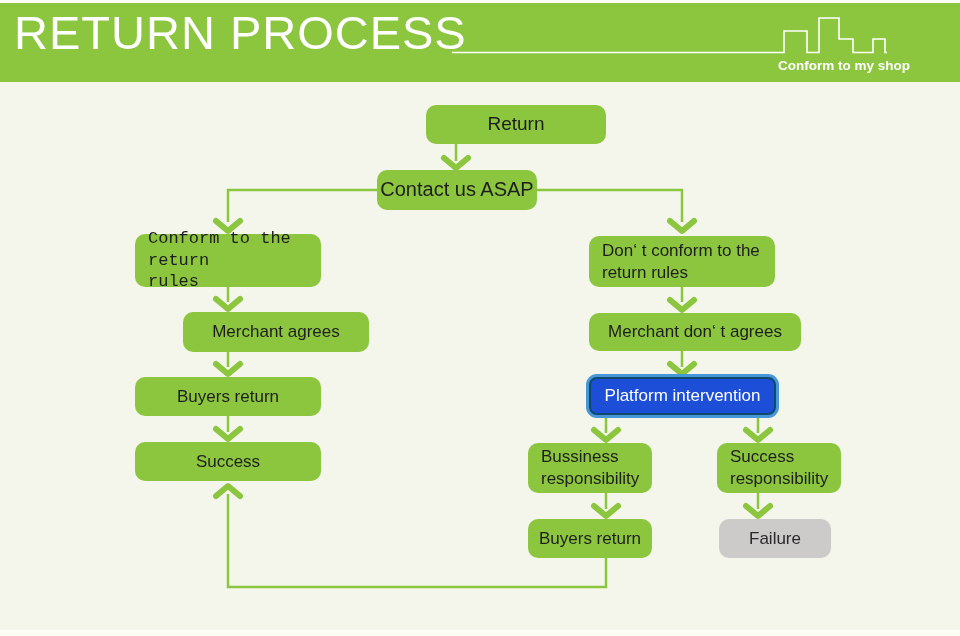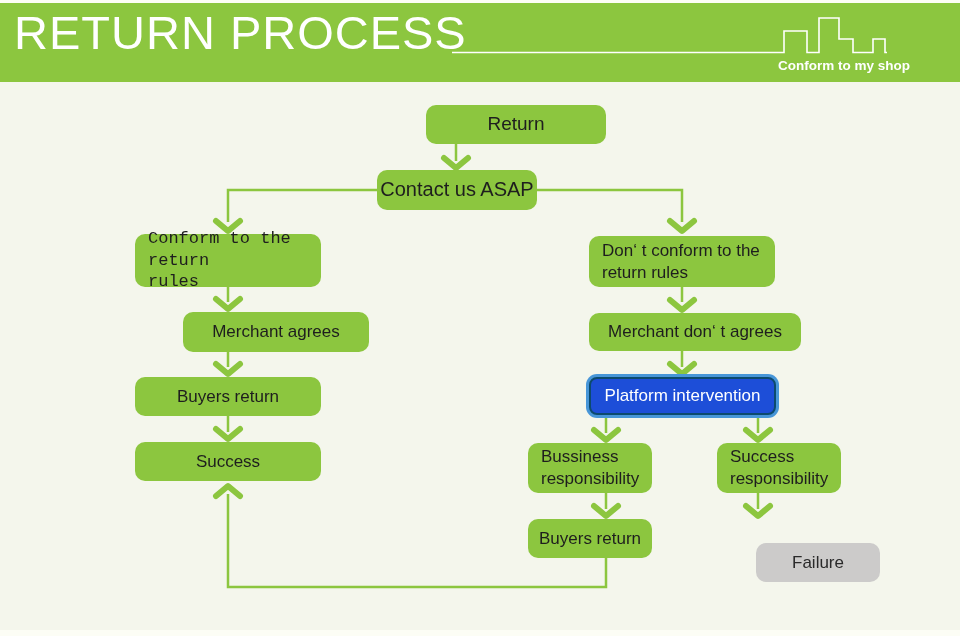--- a/index.html
+++ b/index.html
@@ -113,13 +113,13 @@
 <div class="node blue" style="left:589px;top:377px;width:187px;height:38px;">Platform intervention</div>
 
 <div class="node two-line" style="left:528px;top:443px;width:124px;height:50px;">Bussiness
 responsibility</div>
 
 <div class="node two-line" style="left:717px;top:443px;width:124px;height:50px;">Success
 responsibility</div>
 
 <div class="node" style="left:528px;top:519px;width:124px;height:39px;">Buyers return</div>
 
-<div class="node gray" style="left:756px;top:519px;width:124px;height:39px;margin-top:24px;">Failure</div>
+<div class="node gray" style="left:719px;top:519px;width:112px;height:39px;">Failure</div>
 
 </body></html>

